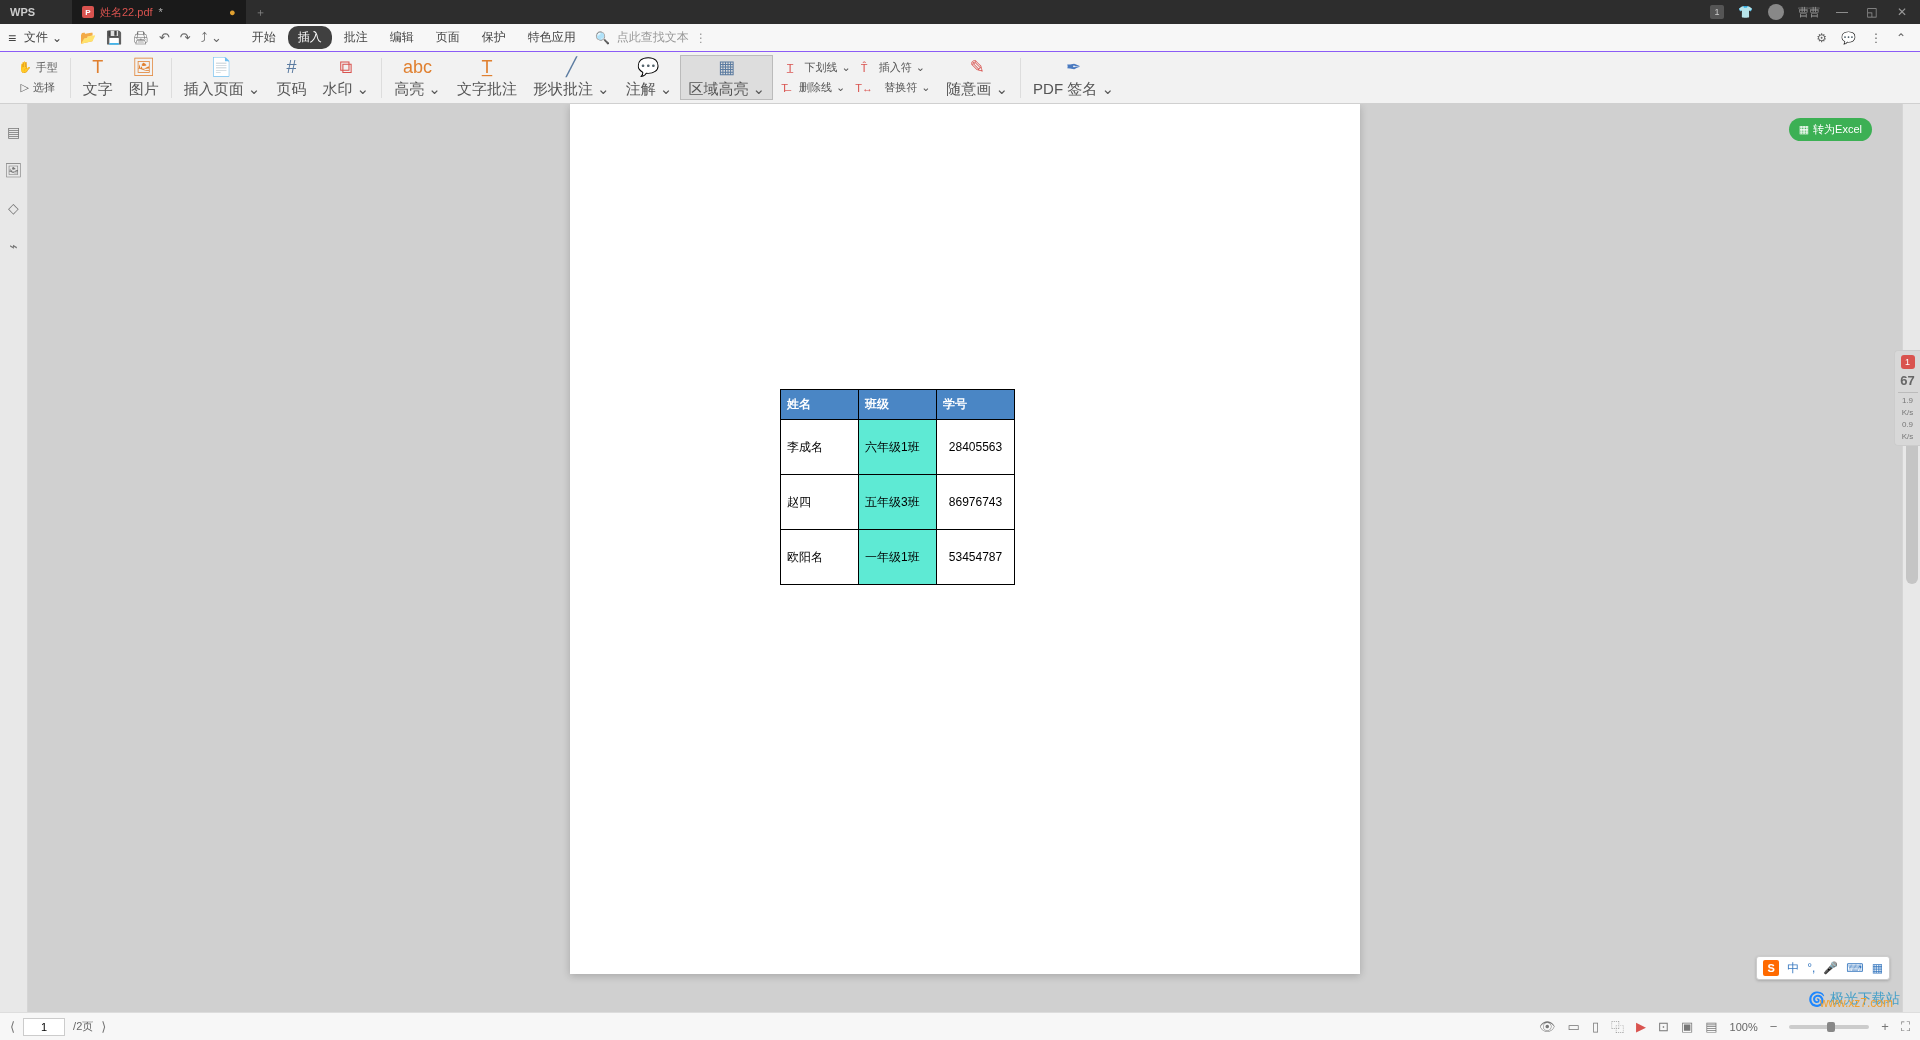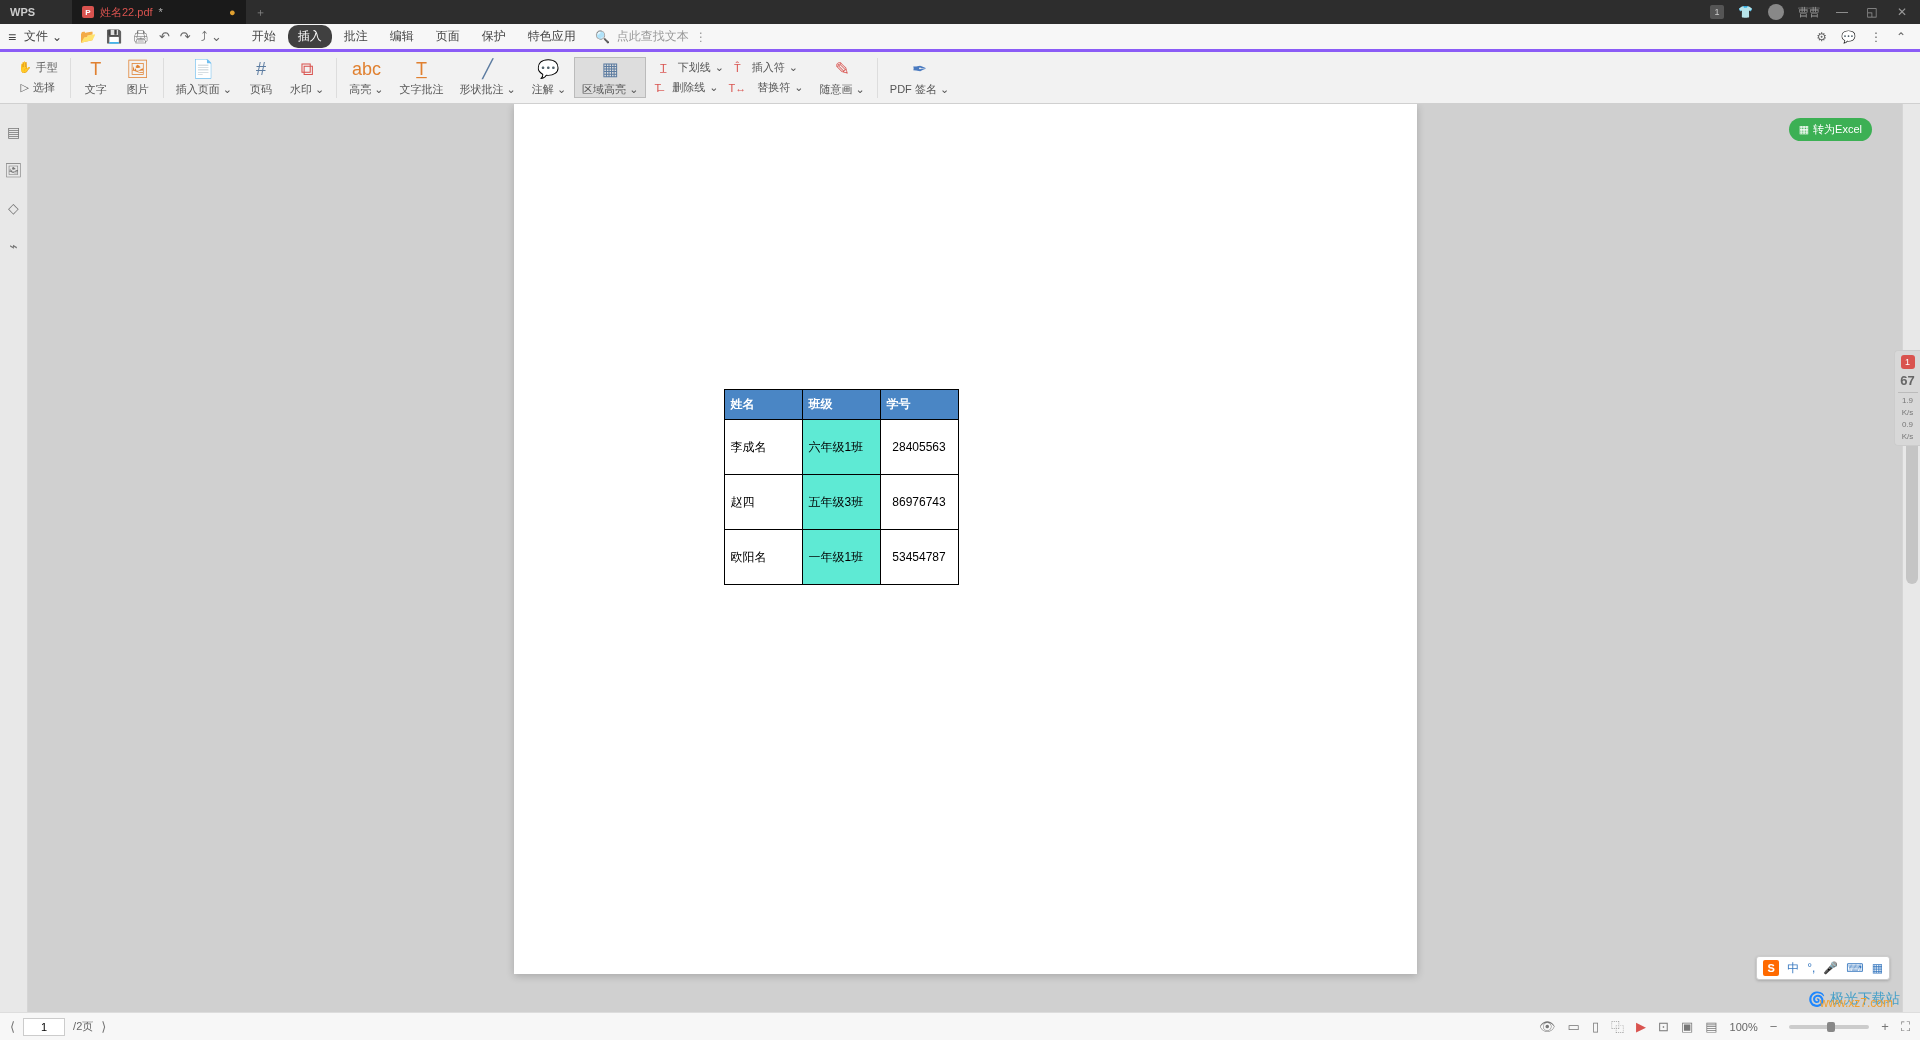--- a/index.html
+++ b/index.html
@@ -13,49 +13,49 @@
 .title-bar .tab-name { color: #d9534f; }
 .title-bar .dot { color: #e0a030; margin-left: 60px; }
 .title-bar .plus { width: 30px; text-align: center; cursor: pointer; color: #888; }
 .title-bar .spacer { flex: 1; }
 .title-bar .right-controls { display: flex; align-items: center; gap: 14px; padding-right: 10px; color: #999; }
 .title-bar .right-controls .ico { width: 16px; height: 16px; display:flex; align-items:center; justify-content:center; font-size:12px; }
 .title-bar .avatar { width: 16px; height: 16px; border-radius: 50%; background: #888; }
 .title-bar .num-badge { width:14px; height:14px; background:#555; color:#ccc; font-size:9px; display:flex; align-items:center; justify-content:center; border-radius:2px; }
 
 
-.menu-bar { height: 28px; background: #f7f7f7; border-bottom: 3px solid #8b5cf6; display: flex; align-items: center; font-size: 12px; color: #444; }
+.menu-bar { height: 28px; background: #f7f7f7; border-bottom: 1px solid #8b5cf6; display: flex; align-items: center; font-size: 12px; color: #444; }
 .menu-bar .file-menu { display:flex; align-items:center; padding: 0 8px; gap:4px; }
 .menu-bar .qat { display:flex; align-items:center; gap:10px; padding: 0 10px; color:#666; }
 .menu-bar .qat .ico { font-size:13px; }
 .menu-bar .tabs { display:flex; align-items:center; gap:2px; margin-left:10px; }
 .menu-bar .tabs .mtab { padding: 3px 10px; border-radius: 10px; cursor:pointer; }
 .menu-bar .tabs .mtab.active { background: #404040; color: #fff; }
 .menu-bar .search { display:flex; align-items:center; gap:6px; margin-left:10px; color:#999; }
 .menu-bar .mspacer { flex:1; }
 .menu-bar .mright { display:flex; align-items:center; gap:14px; padding-right:14px; color:#666; }
 
 
 .ribbon { height: 52px; background: #f2f2f2; border-bottom: 1px solid #d0d0d0; display:flex; align-items:center; padding: 0 10px; gap: 0; font-size: 11px; color:#555; }
 .ribbon .grp { display:flex; flex-direction:column; align-items:center; justify-content:center; padding: 0 8px; gap:2px; cursor:pointer; min-width:42px; }
 .ribbon .grp .gi { font-size:18px; height:22px; display:flex; align-items:center; justify-content:center; color:#5b7ba0; }
-.ribbon .grp .gl { font-size:11px; white-space:nowrap; }
+.ribbon .grp .gl { font-size:15px; white-space:nowrap; }
 .ribbon .grp.small-stack { gap:0; }
 .ribbon .small-row { display:flex; align-items:center; gap:4px; font-size:11px; height:20px; }
 .ribbon .sep { width:1px; height:40px; background:#ddd; margin:0 4px; }
 .ribbon .grp.active { background:#ddd; border:1px solid #bbb; padding:0 7px; }
 .orange { color:#e08030 !important; }
 .red { color:#d9534f !important; }
 .blue { color:#4a7ac0 !important; }
 
 
 .workspace { position:absolute; top:104px; left:0; right:0; bottom:28px; background:#d0d0d0; display:flex; }
 .left-rail { width:28px; background:#e8e8e8; border-right:1px solid #d5d5d5; display:flex; flex-direction:column; align-items:center; padding-top:20px; gap:22px; color:#777; font-size:14px; }
 .canvas-area { flex:1; position:relative; overflow:auto; display:flex; justify-content:center; padding-top:0; }
-.page { width:903px; height:870px; background:#fff; box-shadow:0 2px 8px rgba(0,0,0,.2); position:relative; }
+.page { width:790px; height:870px; background:#fff; box-shadow:0 2px 8px rgba(0,0,0,.2); position:relative; }
 .right-scroll { width:18px; background:#e8e8e8; border-left:1px solid #d5d5d5; position:relative; }
 .right-scroll .thumb { position:absolute; top:280px; width:12px; left:3px; height:200px; background:#c5c5c5; border-radius:6px; }
 
 .excel-btn { position:absolute; top:14px; right:30px; background:#3cb054; color:#fff; font-size:11px; padding:4px 10px; border-radius:12px; display:flex; align-items:center; gap:4px; cursor:pointer; }
 
 
 .tbl { position:absolute; left:210px; top:285px; border-collapse:collapse; }
 .tbl th, .tbl td { border:1px solid #000; font-size:12px; padding: 0 6px; height:55px; }
 .tbl th { background:#4a86c5; color:#fff; font-weight:bold; text-align:left; height:30px; }
 .tbl th:nth-child(1), .tbl td:nth-child(1) { width:78px; }

